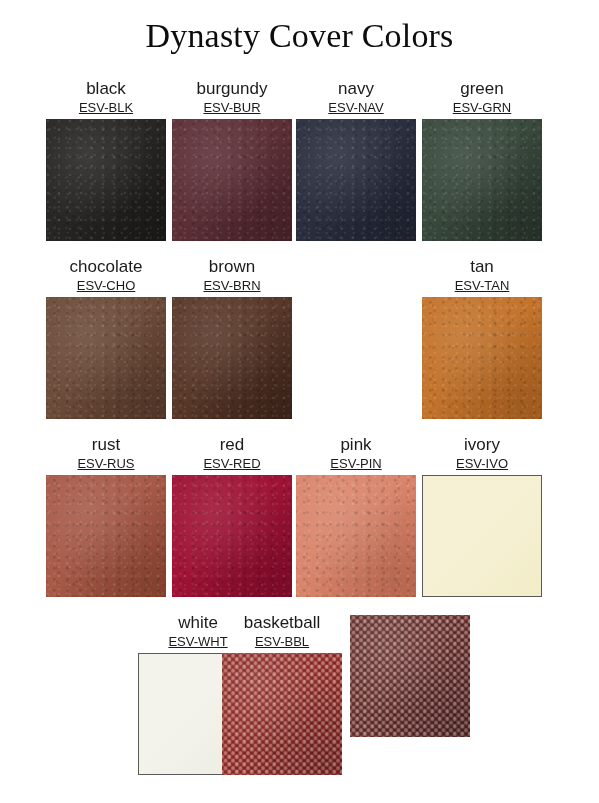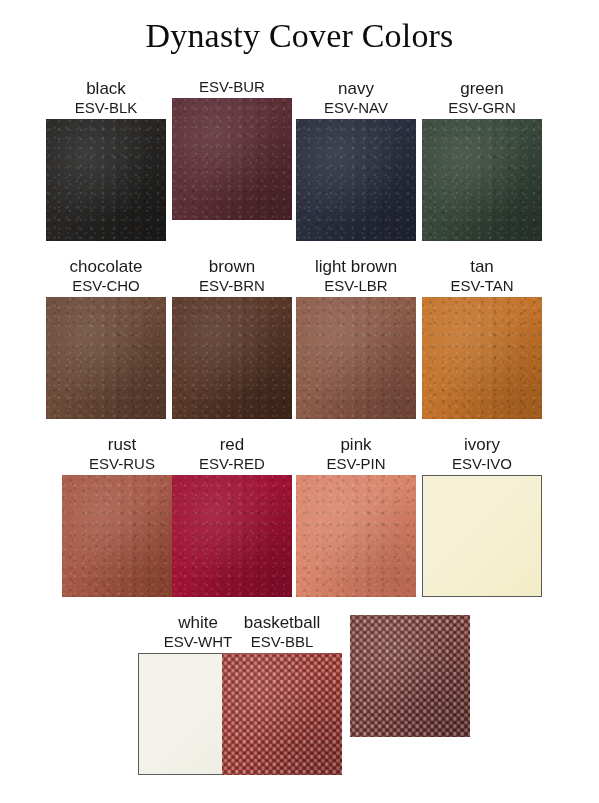--- a/index.html
+++ b/index.html
@@ -65,25 +65,26 @@
 
   .color-name {
     font-size: 17px;
     font-weight: 400;
     color: #1b1b1b;
     line-height: 21px;
     white-space: nowrap;
   }
 
   .color-code {
-    font-size: 15px;
+    font-size: 13px;
     font-weight: 400;
     color: #1b1b1b;
     line-height: 17px;
     white-space: nowrap;
+    text-decoration: underline;
   }
 
   .swatch {
     width: 120px;
     height: 122px;
     margin-top: 3px;
     position: relative;
     overflow: hidden;
     background-repeat: repeat;
   }
@@ -149,20 +150,21 @@
             <div class="color-name">black</div>
             <div class="color-code">ESV-BLK</div>
           </div>
           <div class="swatch" style="background: linear-gradient(135deg, rgb(40, 39, 38) 0%, rgb(40, 39, 38) 45%, rgb(26, 25, 24) 100%);">
             <div class="grain"></div>
             <div class="sheen" style="background: radial-gradient(at 35% 30%, rgba(255, 255, 255, 0.1) 0%, rgba(255, 255, 255, 0) 60%), radial-gradient(at 80% 85%, rgba(0, 0, 0, 0.12) 0%, rgba(0, 0, 0, 0) 65%);"></div>
           </div>
         </div>
         <div class="cell" style="left: 172px;">
           <div class="label-block">
+            <div class="color-name">burgundy</div>
             <div class="color-code">ESV-BUR</div>
           </div>
           <div class="swatch" style="background: linear-gradient(135deg, rgb(94, 48, 56) 0%, rgb(94, 48, 56) 45%, rgb(74, 34, 41) 100%);">
             <div class="grain"></div>
             <div class="sheen" style="background: radial-gradient(at 35% 30%, rgba(255, 255, 255, 0.1) 0%, rgba(255, 255, 255, 0) 60%), radial-gradient(at 80% 85%, rgba(0, 0, 0, 0.12) 0%, rgba(0, 0, 0, 0) 65%);"></div>
           </div>
         </div>
         <div class="cell" style="left: 296px;">
           <div class="label-block">
             <div class="color-name">navy</div>
@@ -198,43 +200,33 @@
         <div class="cell" style="left: 46px;">
           <div class="label-block">
             <div class="color-name">chocolate</div>
             <div class="color-code">ESV-CHO</div>
           </div>
           <div class="swatch" style="background: linear-gradient(135deg, rgb(109, 76, 58) 0%, rgb(109, 76, 58) 45%, rgb(88, 57, 42) 100%);">
             <div class="grain"></div>
             <div class="sheen" style="background: radial-gradient(at 35% 30%, rgba(255, 255, 255, 0.1) 0%, rgba(255, 255, 255, 0) 60%), radial-gradient(at 80% 85%, rgba(0, 0, 0, 0.12) 0%, rgba(0, 0, 0, 0) 65%);"></div>
           </div>
         </div>
-        <div class="cell" style="left: 296px;">
-          <div class="label-block">
-            <div class="color-name">light brown</div>
-            <div class="color-code">ESV-LBR</div>
-          </div>
-          <div class="swatch" style="background: linear-gradient(135deg, rgb(142, 93, 75) 0%, rgb(142, 93, 75) 45%, rgb(118, 72, 58) 100%);">
-            <div class="grain"></div>
-            <div class="sheen" style="background: radial-gradient(at 35% 30%, rgba(255, 255, 255, 0.1) 0%, rgba(255, 255, 255, 0) 60%), radial-gradient(at 80% 85%, rgba(0, 0, 0, 0.12) 0%, rgba(0, 0, 0, 0) 65%);"></div>
-          </div>
-        </div>
         <div class="cell" style="left: 422px;">
           <div class="label-block">
             <div class="color-name">tan</div>
             <div class="color-code">ESV-TAN</div>
           </div>
           <div class="swatch" style="background: linear-gradient(135deg, rgb(196, 116, 44) 0%, rgb(196, 116, 44) 45%, rgb(176, 99, 31) 100%);">
             <div class="grain"></div>
             <div class="sheen" style="background: radial-gradient(at 35% 30%, rgba(255, 255, 255, 0.1) 0%, rgba(255, 255, 255, 0) 60%), radial-gradient(at 80% 85%, rgba(0, 0, 0, 0.12) 0%, rgba(0, 0, 0, 0) 65%);"></div>
           </div>
         </div>
       </div>
       <div class="row">
-        <div class="cell" style="left: 62px;">
+        <div class="cell" style="left: 46px;">
           <div class="label-block">
             <div class="color-name">rust</div>
             <div class="color-code">ESV-RUS</div>
           </div>
           <div class="swatch" style="background: linear-gradient(135deg, rgb(168, 91, 73) 0%, rgb(168, 91, 73) 45%, rgb(144, 69, 47) 100%);">
             <div class="grain"></div>
             <div class="sheen" style="background: radial-gradient(at 35% 30%, rgba(255, 255, 255, 0.1) 0%, rgba(255, 255, 255, 0) 60%), radial-gradient(at 80% 85%, rgba(0, 0, 0, 0.12) 0%, rgba(0, 0, 0, 0) 65%);"></div>
           </div>
         </div>
         <div class="cell" style="left: 296px;">

